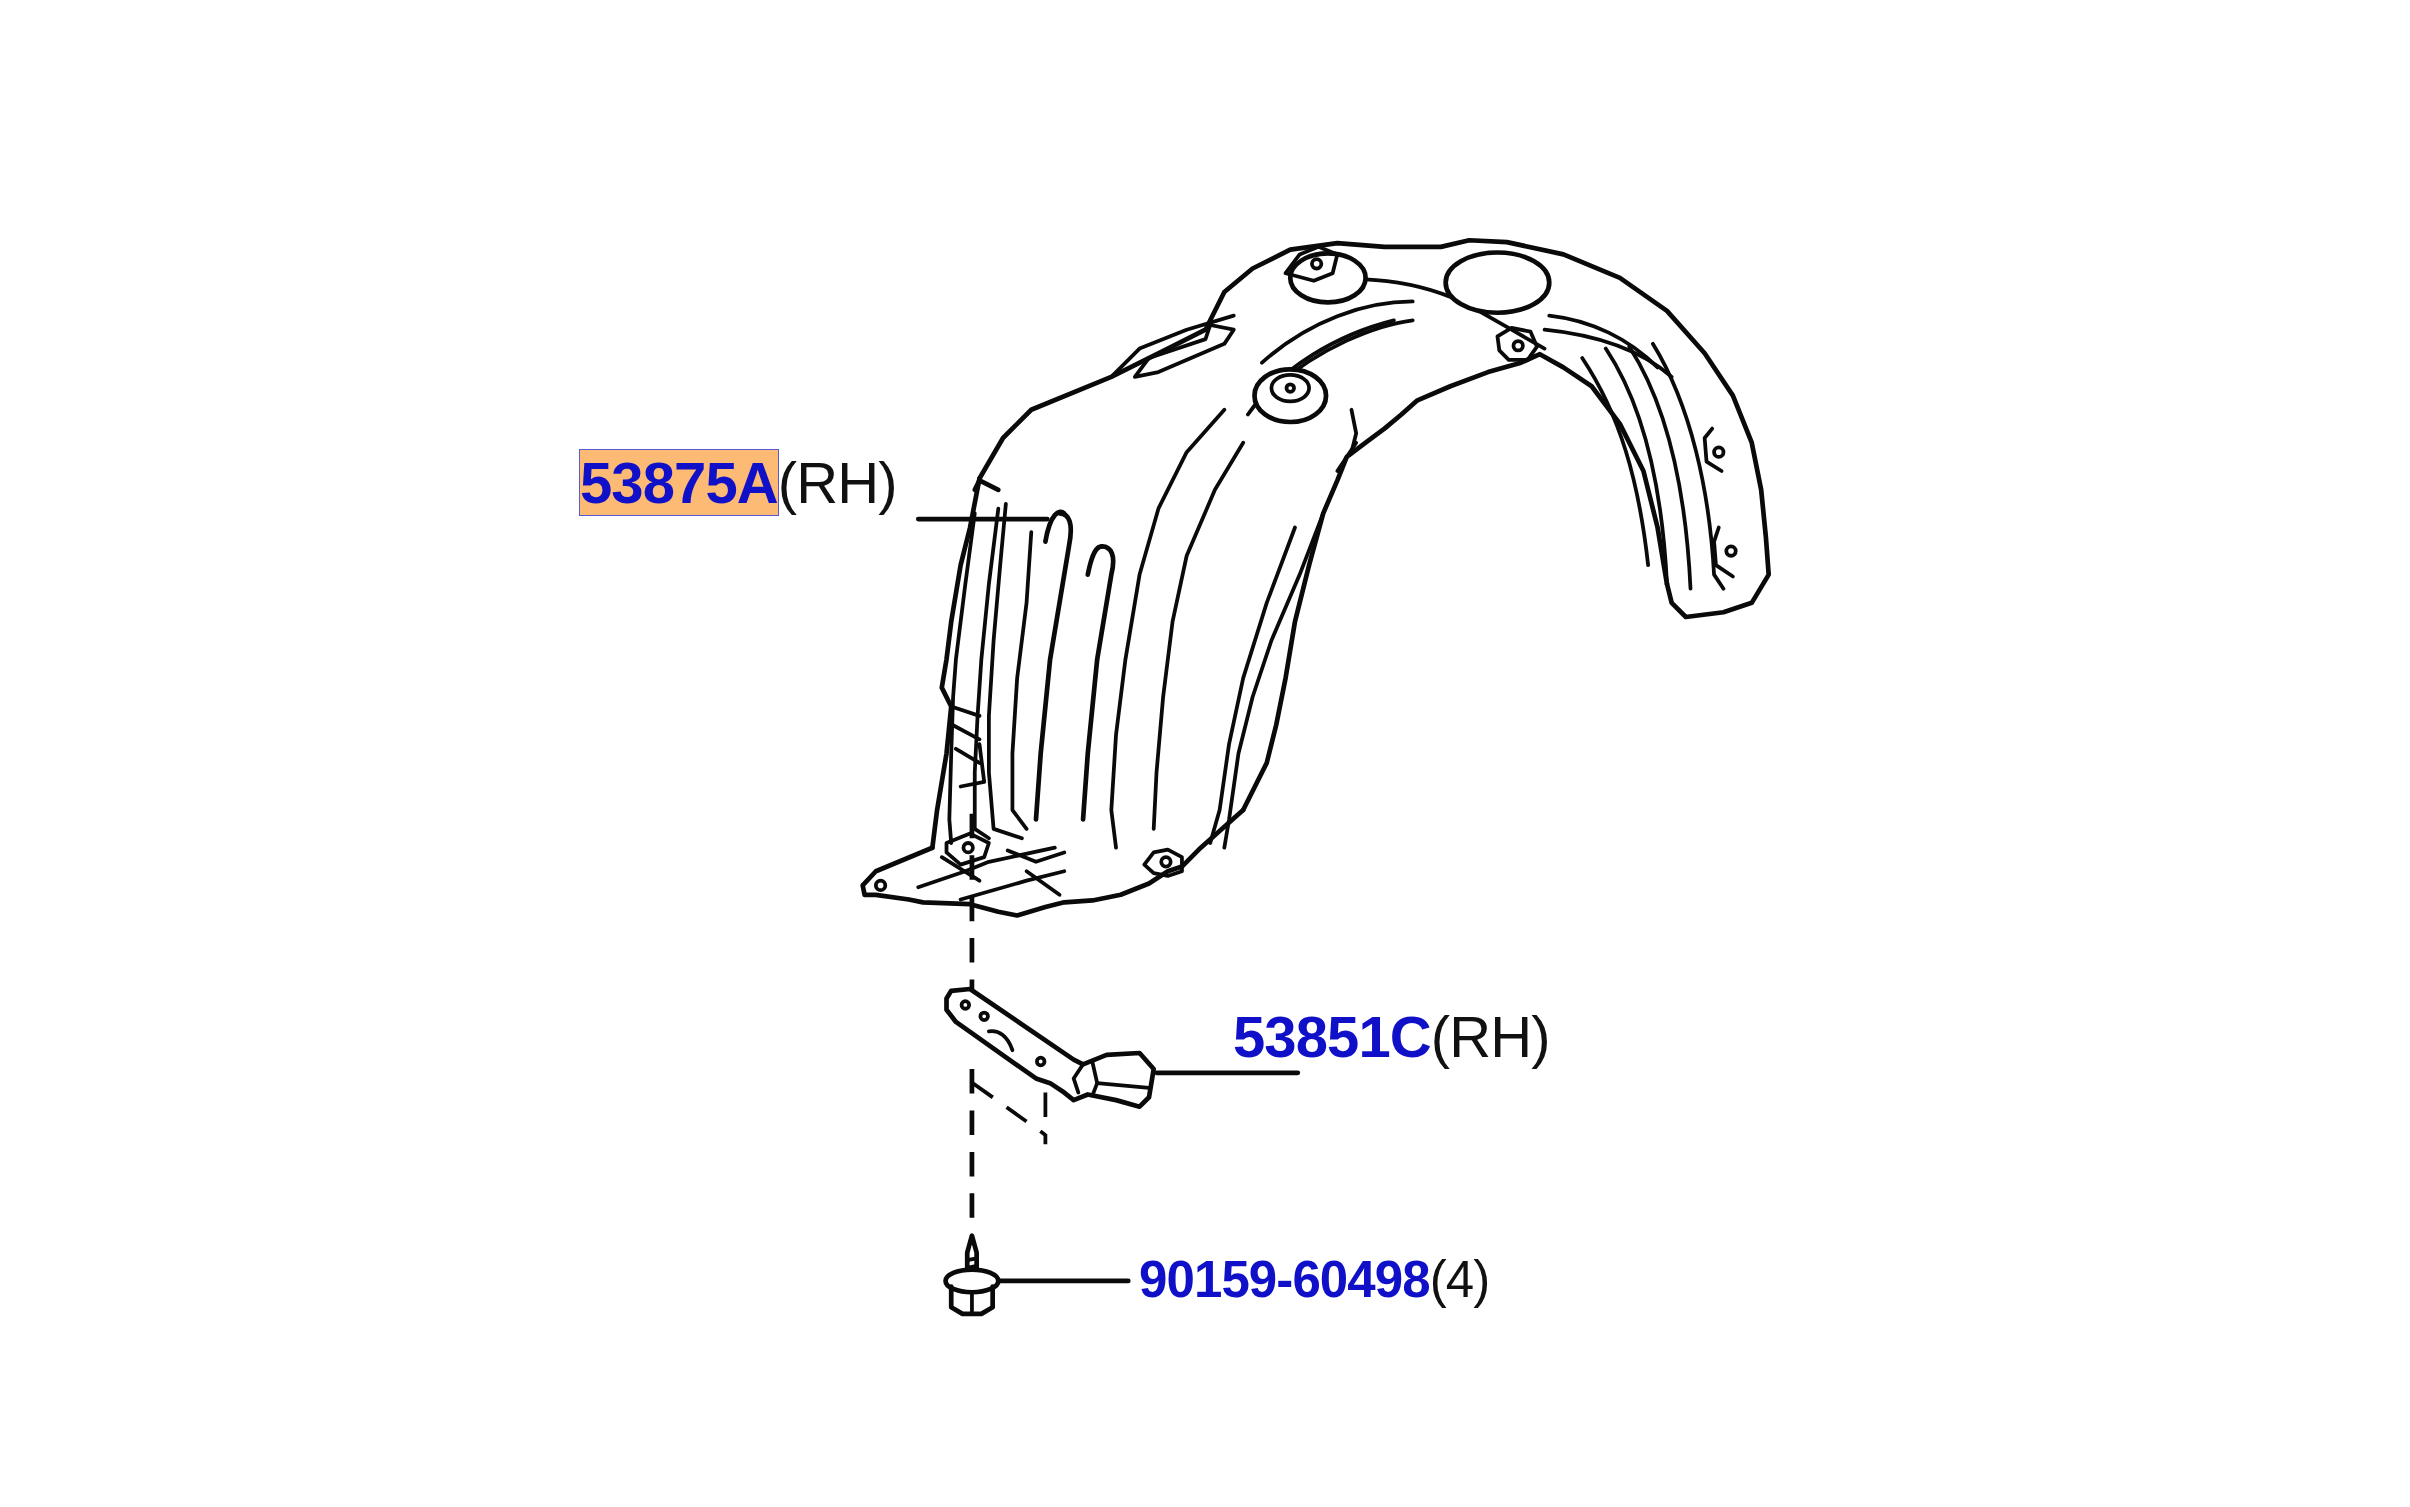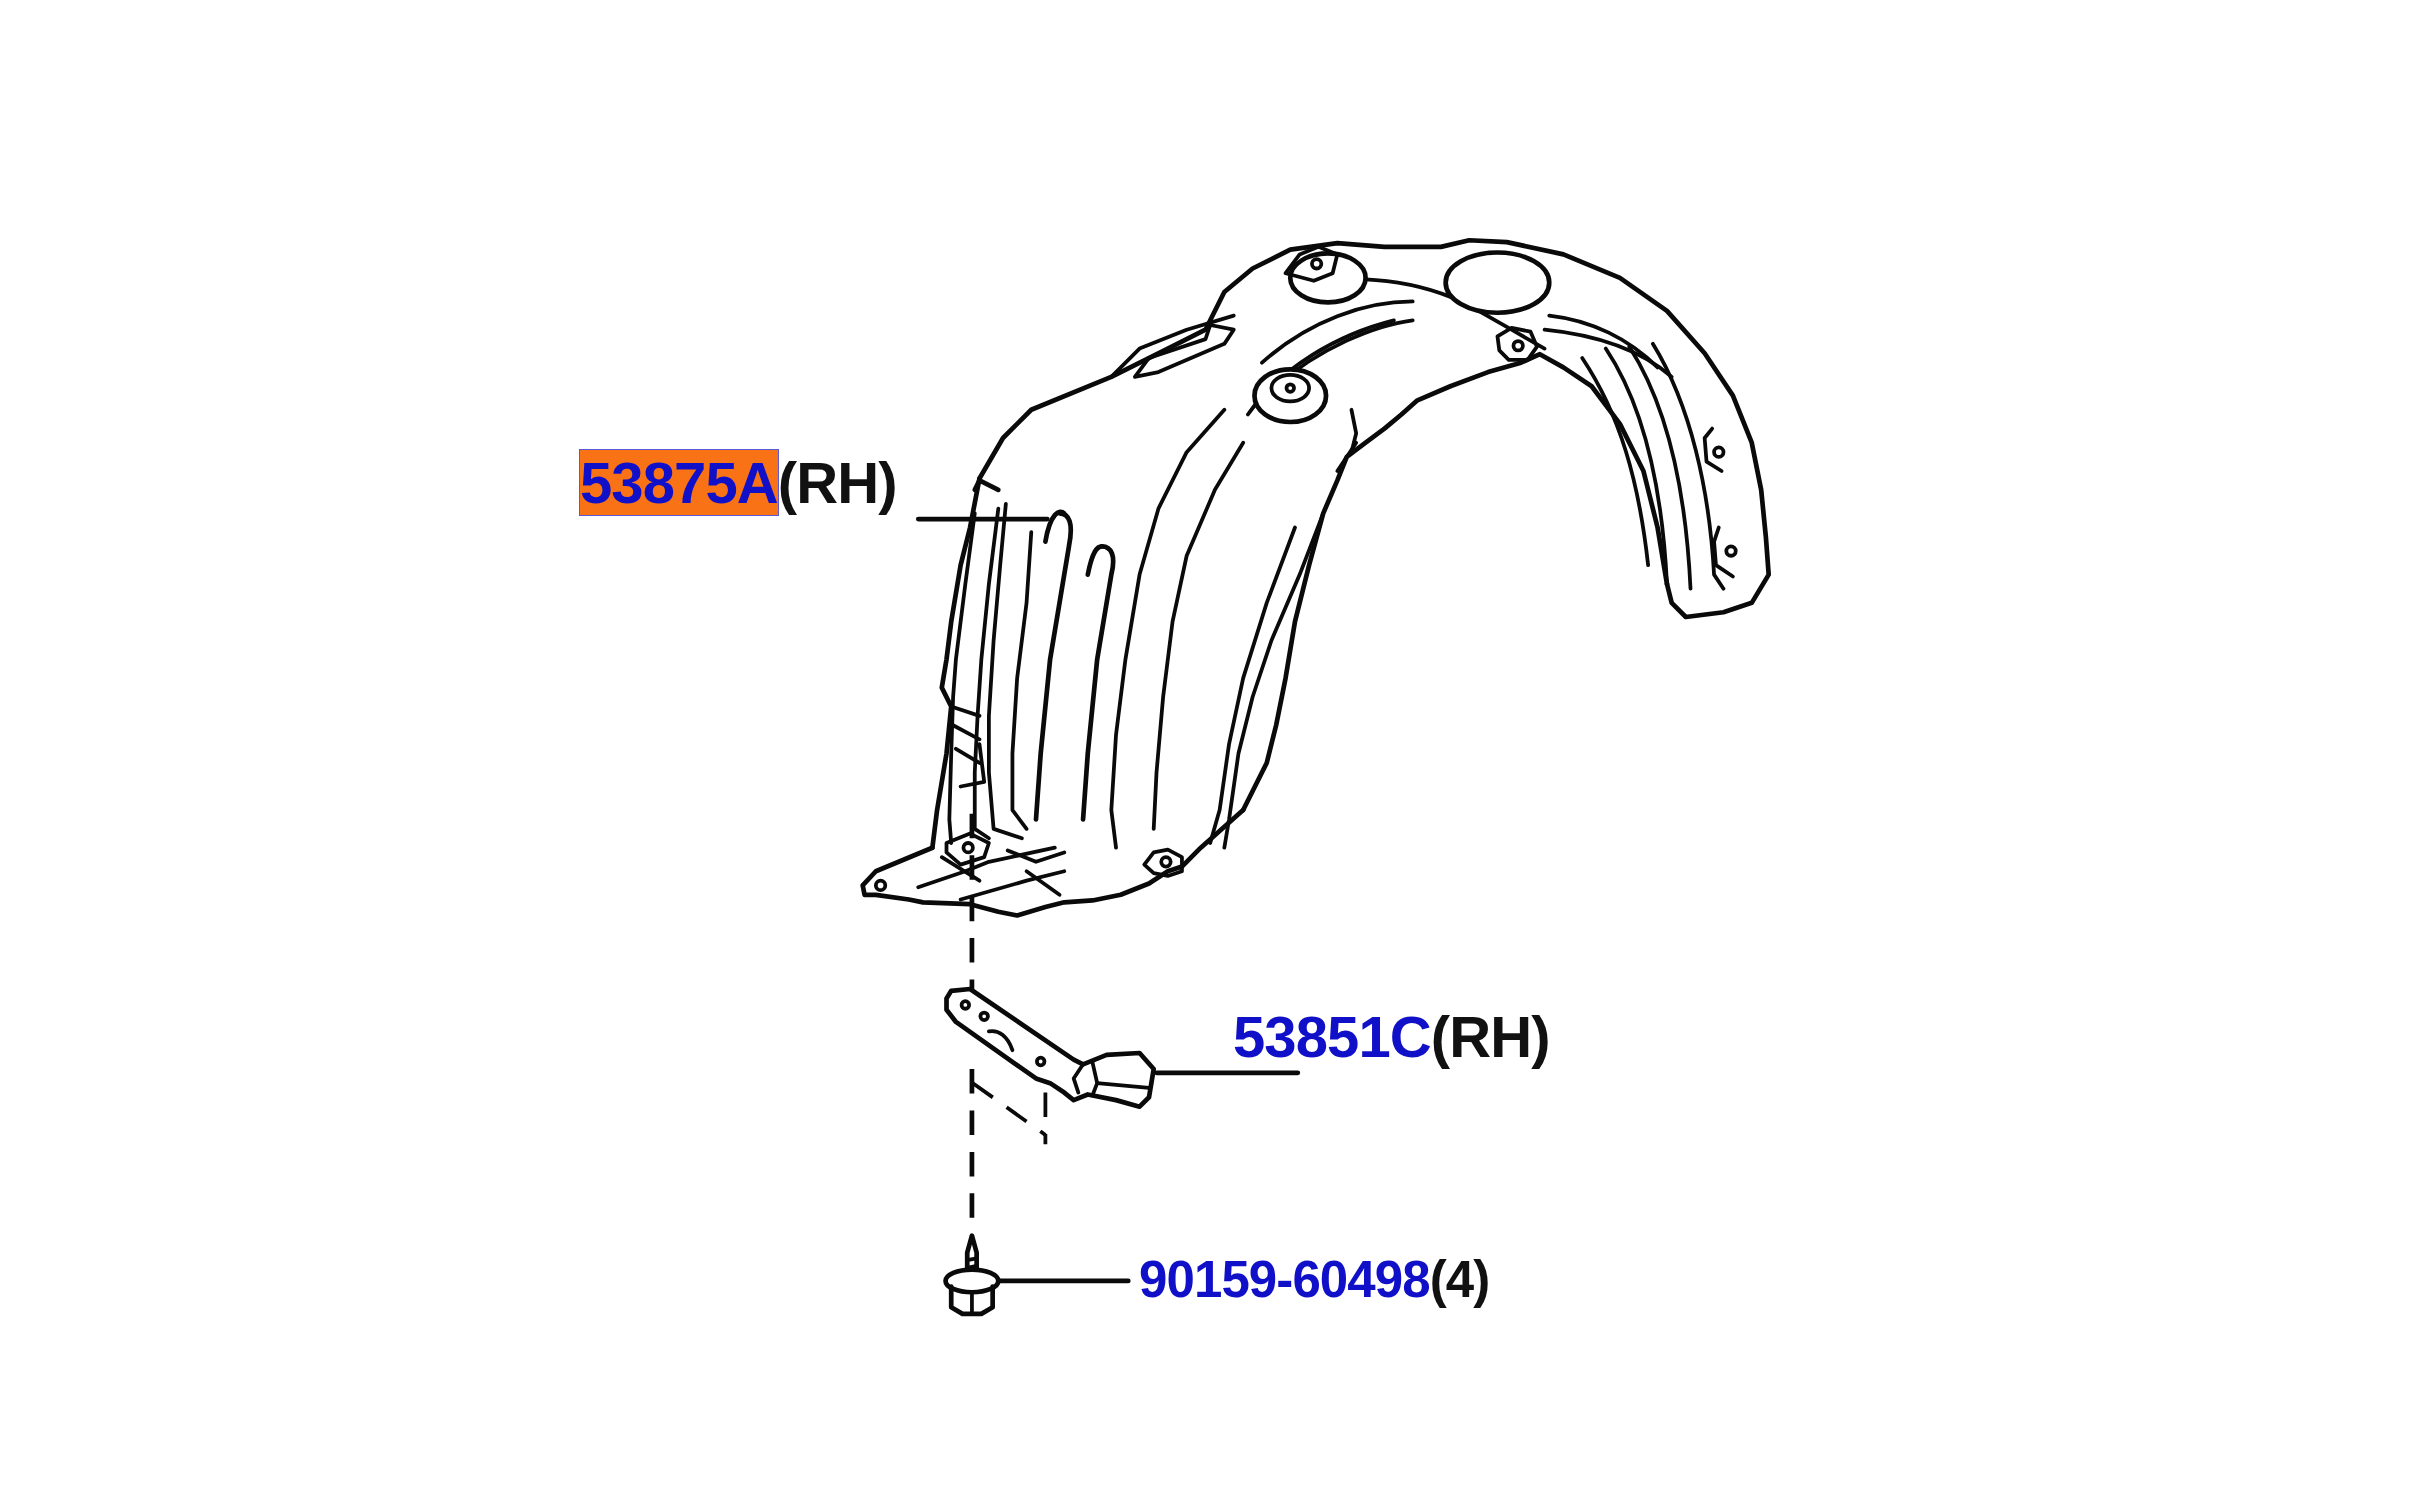--- a/index.html
+++ b/index.html
@@ -7,22 +7,22 @@
     #diagram { position: absolute; left: 0; top: 0; width: 2411px; height: 1508px; }
     .label {
       position: absolute;
       font-family: "Liberation Sans", sans-serif;
       font-size: 58px;
       line-height: 66px;
       white-space: nowrap;
       letter-spacing: -0.9px;
     }
     .pn { color: #1010c8; font-weight: bold; }
-    .pn.hl { background: #f97316; outline: 1.9px solid #5a5ad8; text-align: right; }
-    .side { color: #111111; font-weight: bold; }
+    .pn.hl { background: #fdba74; outline: 1.9px solid #5a5ad8; text-align: right; }
+    .side { color: #111111; font-weight: normal; }
     .label.small { font-size: 51px; line-height: 56px; text-align: center; }
     svg .ln { fill: none; stroke: #0a0a0a; stroke-width: 5; stroke-linecap: round; stroke-linejoin: round; }
     svg .thin { stroke-width: 4; }
     svg .dash { stroke-dasharray: 26 18; stroke-linecap: butt; }
     svg .fill-w { fill: #ffffff; }
   </style>
 </head>
 <body>
 
 <div id="diagram">

